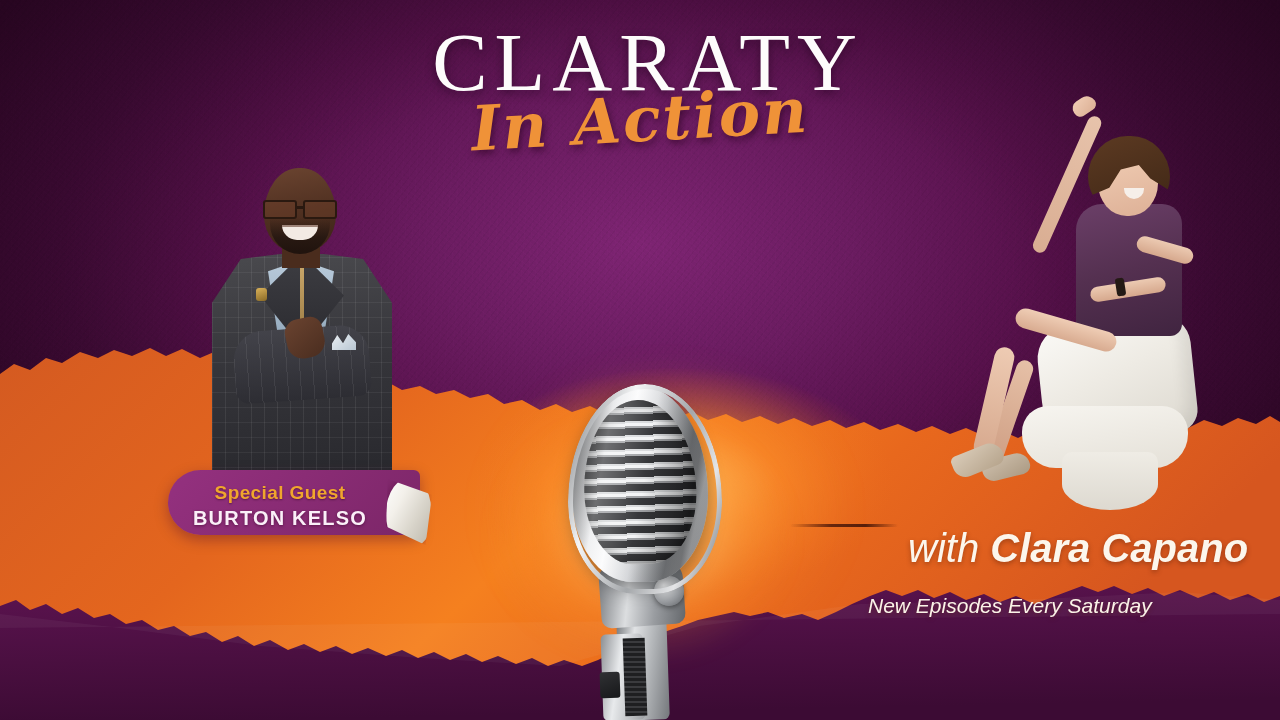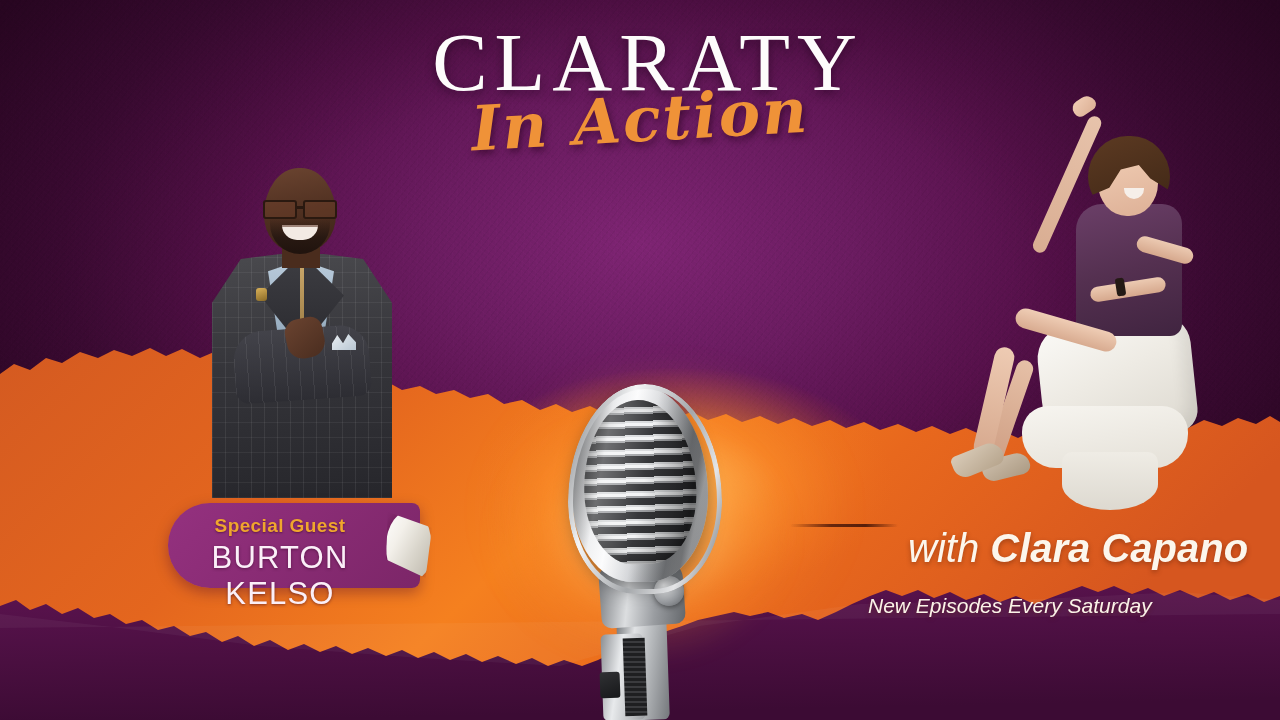--- a/index.html
+++ b/index.html
@@ -307,21 +307,21 @@
     transform:rotate(-2deg);
   }
   .mic .swlever{
     position:absolute;left:34px;top:286px;width:20px;height:26px;
     background:linear-gradient(160deg,#303134,#17181a);border-radius:3px;
     transform:rotate(-2deg);
   }
 
   
   .badge{
-    position:absolute;left:168px;top:470px;width:252px;height:85px;z-index:50;margin-top:33px;
+    position:absolute;left:168px;top:470px;width:252px;height:65px;z-index:50;
   }
   .badge .plate{
     position:absolute;inset:0;
     background:linear-gradient(135deg,#94317f 0%,#8a2c75 45%,#7c2668 100%);
     border-radius:42px 8px 8px 42px;
     box-shadow:0 5px 14px rgba(60,0,45,.35);
   }
   .badge .peel{
     position:absolute;right:-12px;top:6px;width:46px;height:72px;
     background:linear-gradient(118deg,#ffffff 0%,#f3f0ea 32%,#d9d5cb 62%,#b9b4a8 100%);
@@ -330,21 +330,21 @@
     box-shadow:-3px 2px 8px rgba(70,10,50,.35);
   }
   .badge .txt{
     position:absolute;left:0;right:28px;top:12px;text-align:center;
   }
   .badge .sg{
     font-size:19px;font-weight:700;color:#f0a62d;letter-spacing:.4px;
     text-shadow:0 1px 2px rgba(50,0,35,.5);
   }
   .badge .nm{
-    margin-top:3px;font-size:31px;font-weight:400;color:#fbeff8;letter-spacing:1.2px;
+    margin-top:3px;font-size:20px;font-weight:700;color:#fbeff8;letter-spacing:1.2px;
     text-shadow:0 1px 3px rgba(50,0,35,.5);
   }
 
   
   .rule{
     position:absolute;left:790px;top:524px;width:108px;height:3px;z-index:50;
     background:linear-gradient(90deg, rgba(90,30,10,0) 0%, rgba(80,26,10,.85) 38%, rgba(70,22,8,.9) 70%, rgba(90,30,10,0) 100%);
     border-radius:2px;
     filter:blur(.4px);
   }

